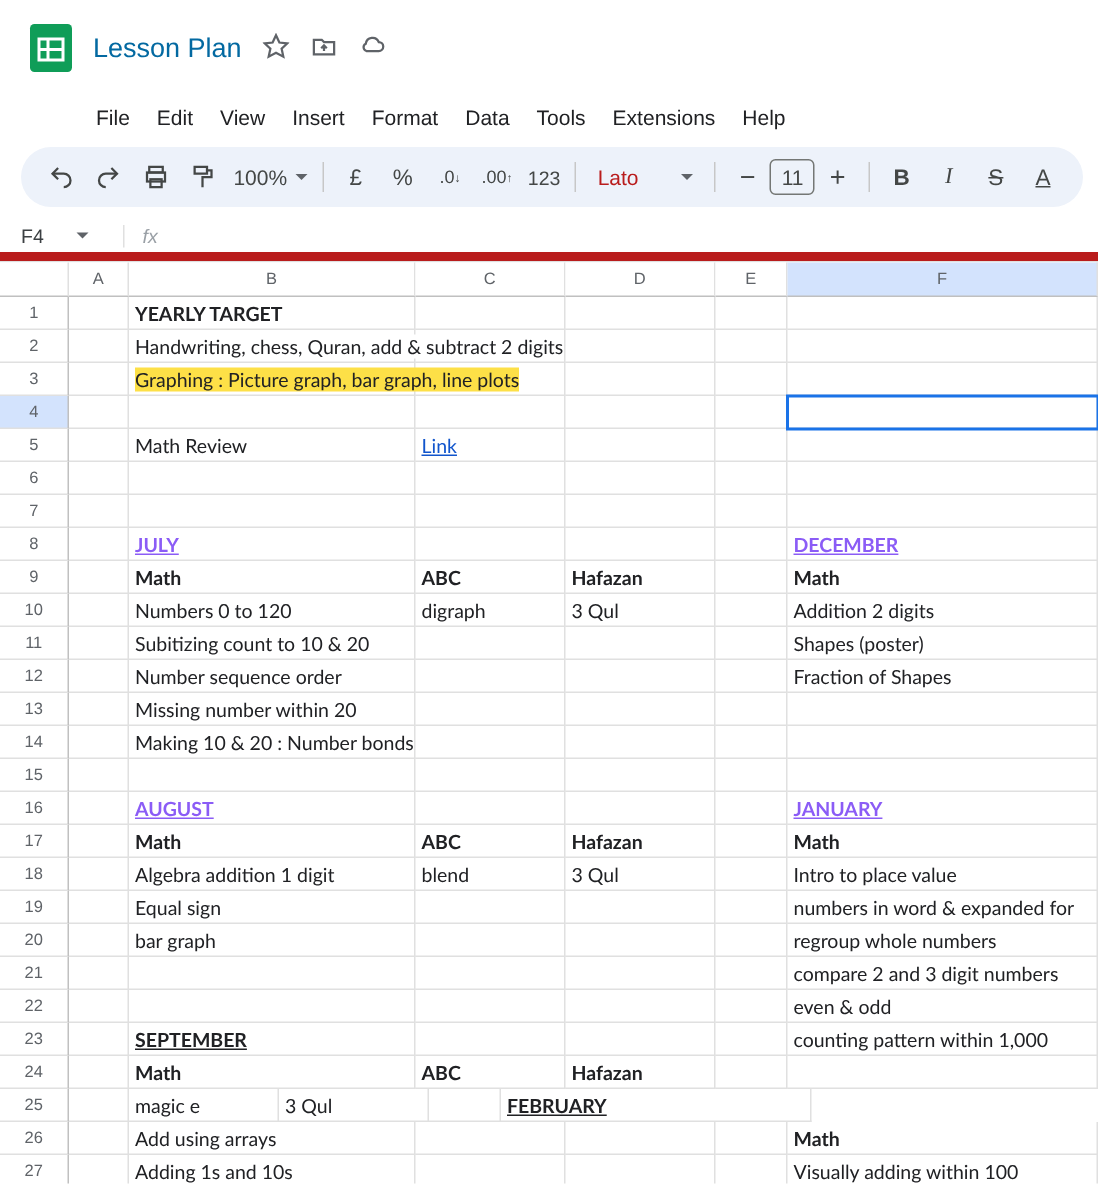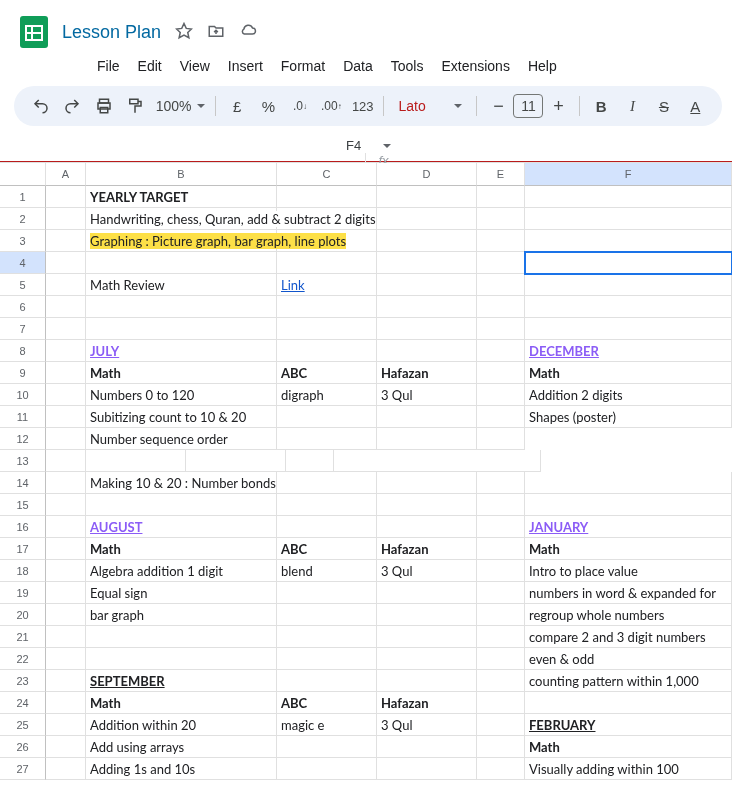--- a/index.html
+++ b/index.html
@@ -48,22 +48,22 @@
       gap: 14px;
       margin-left: 6px;
     }
     .title-icons svg {
       width: 18px;
       height: 18px;
     }
     .menu-bar {
       display: flex;
       gap: 2px;
-      padding: 0 0 0 89px;
-      margin-top: 0px;
+      padding: 0 0 0 56px;
+      margin-top: 12px;
     }
     .menu-item {
       padding: 4px 8px;
       font-size: 14px;
       color: #202124;
       cursor: pointer;
       border-radius: 4px;
     }
     .toolbar {
       display: flex;
@@ -122,24 +122,23 @@
       border-radius: 4px;
       text-align: center;
       font-size: 14px;
       color: #444746;
       background: transparent;
     }
     .formula-bar {
       display: flex;
       align-items: center;
       padding: 4px 0 4px 8px;
-      border-bottom: 1px solid #b91c1c;
+      border-bottom: 6px solid #b91c1c;
       height: 28px;
       margin-top: 8px;
-      flex-direction: column;
     }
     .cell-name {
       width: 60px;
       font-size: 13px;
       color: #3c4043;
       padding-left: 6px;
       display: flex;
       align-items: center;
       gap: 22px;
     }
@@ -471,24 +470,26 @@
         <div class="cell col-E"></div>
         <div class="cell col-F">Shapes (poster)</div>
       </div>
       <div class="row">
         <div class="row-header">12</div>
         <div class="cell col-A"></div>
         <div class="cell col-B">Number sequence order</div>
         <div class="cell col-C"></div>
         <div class="cell col-D"></div>
         <div class="cell col-E"></div>
+        <div class="cell col-F">Fraction of Shapes</div>
       </div>
       <div class="row">
         <div class="row-header">13</div>
         <div class="cell col-A"></div>
+        <div class="cell col-B">Missing number within 20</div>
         <div class="cell col-C"></div>
         <div class="cell col-D"></div>
         <div class="cell col-E"></div>
         <div class="cell col-F"></div>
       </div>
       <div class="row">
         <div class="row-header">14</div>
         <div class="cell col-A"></div>
         <div class="cell col-B">Making 10 &amp; 20 : Number bonds</div>
         <div class="cell col-C"></div>
@@ -582,21 +583,20 @@
         <div class="cell col-A"></div>
         <div class="cell col-B bold">Math</div>
         <div class="cell col-C bold">ABC</div>
         <div class="cell col-D bold">Hafazan</div>
         <div class="cell col-E"></div>
         <div class="cell col-F"></div>
       </div>
       <div class="row">
         <div class="row-header">25</div>
         <div class="cell col-A"></div>
-        <div class="cell col-B">Addition within 20</div>
         <div class="cell col-C">magic e</div>
         <div class="cell col-D">3 Qul</div>
         <div class="cell col-E"></div>
         <div class="cell col-F black-underline">FEBRUARY</div>
       </div>
       <div class="row">
         <div class="row-header">26</div>
         <div class="cell col-A"></div>
         <div class="cell col-B">Add using arrays</div>
         <div class="cell col-C"></div>

